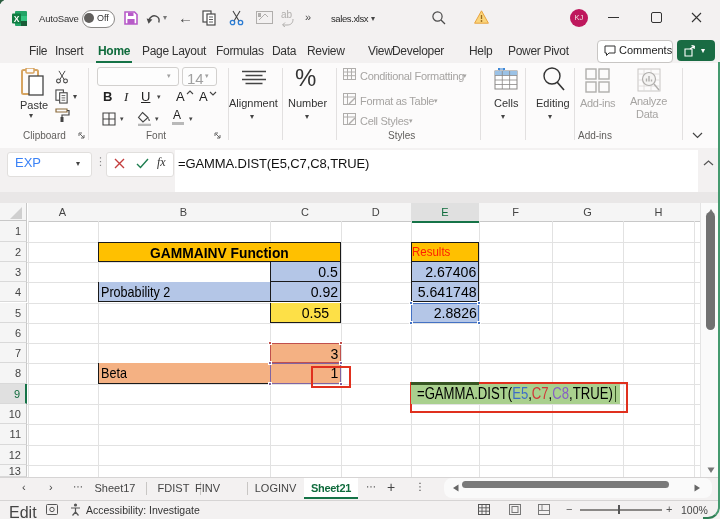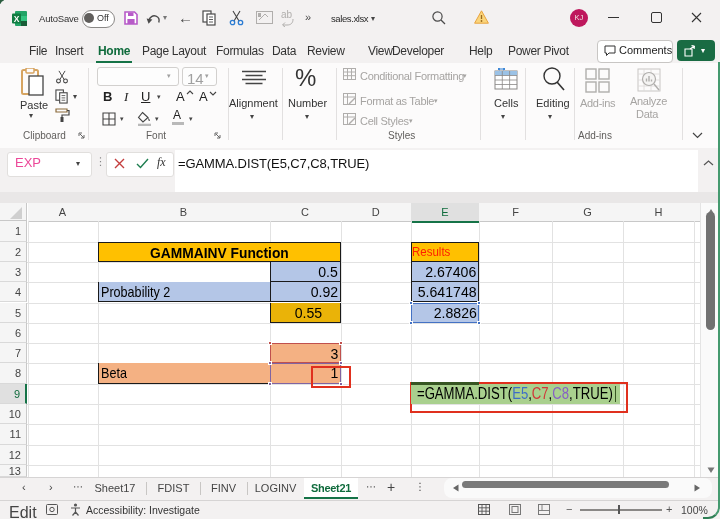--- a/index.html
+++ b/index.html
@@ -288,21 +288,21 @@
     <path d="M17 16 L22 22" stroke="#b0aeac" stroke-width="1.4"></path>
   </svg>
   <div class="abs rlbl gray" style="left:630px;top:95px;">Analyze</div>
   <div class="abs rlbl gray" style="left:636px;top:108px;">Data</div>
   <svg class="abs" style="left:692px;top:132px;" width="11" height="7" viewBox="0 0 11 7">
       <path d="M1 1 L5.5 5.5 L10 1" fill="none" stroke="#444" stroke-width="1.2"></path>
     </svg>
 
   <div class="abs fbar"></div>
   <div class="abs" style="left:7px;top:152px;width:83px;height:23px;background:#fff;border:1px solid #e1dfdd;border-radius:3px;"></div>
-  <div class="abs" style="left:15px;top:155px;font-size:13px;color:#ec4899;">EXP</div>
+  <div class="abs" style="left:15px;top:155px;font-size:13px;color:#3b82f6;">EXP</div>
   <div class="abs" style="left:76px;top:159px;font-size:8px;color:#444;">▾</div>
   <div class="abs" style="left:95px;top:155px;font-size:11px;color:#888;letter-spacing:0;">⋮</div>
   <div class="abs" style="left:106px;top:152px;width:66px;height:23px;background:#fff;border:1px solid #e1dfdd;border-radius:3px;"></div>
   <svg class="abs" style="left:114px;top:158px;" width="11" height="11" viewBox="0 0 11 11">
     <path d="M1 1 L10 10 M10 1 L1 10" stroke="#c43e3e" stroke-width="1.4"></path>
   </svg>
   <svg class="abs" style="left:136px;top:158px;" width="13" height="11" viewBox="0 0 13 11">
     <path d="M1 6 L4.5 9.5 L12 1" fill="none" stroke="#1d7d4f" stroke-width="1.4"></path>
   </svg>
   <div class="abs" style="left:157px;top:155px;font-size:12px;font-style:italic;font-family:'Liberation Serif',serif;color:#333;"><i>f</i>x</div>
@@ -359,21 +359,21 @@
       <div class="hline" style="left:27px;top:160.4px;width:673px;"></div>
       <div class="hline" style="left:27px;top:180.70000000000002px;width:673px;"></div>
       <div class="hline" style="left:27px;top:201.00000000000003px;width:673px;"></div>
       <div class="hline" style="left:27px;top:221.3px;width:673px;"></div>
       <div class="hline" style="left:27px;top:241.60000000000002px;width:673px;"></div>
       <div class="hline" style="left:27px;top:261.90000000000003px;width:673px;"></div>
       <div class="cell" style="left:97.5px;top:38.6px;width:243px;height:20.3px;line-height:19.6px;background:#FFC000;border-top:1.2px solid #1a1a1a;border-left:1.2px solid #1a1a1a;border-right:1.2px solid #1a1a1a;border-bottom:1.2px solid #1a1a1a;text-align:center;padding:0 2px;font-weight:bold;"><span style="display:inline-block;transform:scaleX(0.92);transform-origin:50% 50%;">GAMMAINV Function</span></div>
       <div class="cell" style="left:269.5px;top:58.900000000000006px;width:71px;height:20.3px;line-height:19.6px;background:#B4C6E7;border-left:1.2px solid #1a1a1a;border-right:1.2px solid #1a1a1a;border-bottom:1.2px solid #1a1a1a;text-align:right;padding:0 1.5px;"><span style="display:inline-block;transform:scaleX(0.94);transform-origin:100% 50%;">0.5</span></div>
       <div class="cell" style="left:97.5px;top:79.2px;width:172px;height:20.3px;line-height:19.6px;background:#B4C6E7;border-left:1.2px solid #1a1a1a;border-bottom:1.2px solid #1a1a1a;padding:0 2px;"><span style="display:inline-block;transform:scaleX(0.84);transform-origin:0 50%;">Probability 2</span></div>
       <div class="cell" style="left:269.5px;top:79.2px;width:71px;height:20.3px;line-height:19.6px;background:#B4C6E7;border-left:1.2px solid #1a1a1a;border-right:1.2px solid #1a1a1a;border-bottom:1.2px solid #1a1a1a;text-align:right;padding:0 1.5px;"><span style="display:inline-block;transform:scaleX(0.94);transform-origin:100% 50%;">0.92</span></div>
-      <div class="cell" style="left:269.5px;top:99.5px;width:71px;height:20.3px;line-height:19.6px;background:#eab308;border-left:1.2px solid #1a1a1a;border-right:1.2px solid #1a1a1a;border-bottom:1.2px solid #1a1a1a;text-align:right;padding:0 17px;"><span style="display:inline-block;transform:scaleX(0.94);transform-origin:100% 50%;">0.55</span></div>
+      <div class="cell" style="left:269.5px;top:99.5px;width:71px;height:20.3px;line-height:19.6px;background:#fde047;border-left:1.2px solid #1a1a1a;border-right:1.2px solid #1a1a1a;border-bottom:1.2px solid #1a1a1a;text-align:right;padding:0 10px;"><span style="display:inline-block;transform:scaleX(0.94);transform-origin:100% 50%;">0.55</span></div>
       <div class="cell" style="left:411px;top:38.6px;width:68px;height:20.3px;line-height:19.6px;background:#FFC000;border-top:1.2px solid #1a1a1a;border-left:1.2px solid #1a1a1a;border-right:1.2px solid #1a1a1a;border-bottom:1.2px solid #1a1a1a;padding:0;color:#fe2000;font-size:12.5px;"><span style="display:inline-block;transform:scaleX(0.92);transform-origin:0 50%;">Results</span></div>
       <div class="cell" style="left:411px;top:58.900000000000006px;width:68px;height:20.3px;line-height:19.6px;background:#B4C6E7;border-left:1.2px solid #1a1a1a;border-right:1.2px solid #1a1a1a;border-bottom:1.2px solid #1a1a1a;text-align:right;padding:0 1.5px;"><span style="display:inline-block;transform:scaleX(0.94);transform-origin:100% 50%;">2.67406</span></div>
       <div class="cell" style="left:411px;top:79.2px;width:68px;height:20.3px;line-height:19.6px;background:#B4C6E7;border-left:1.2px solid #1a1a1a;border-right:1.2px solid #1a1a1a;border-bottom:1.2px solid #1a1a1a;text-align:right;padding:0 1.5px;"><span style="display:inline-block;transform:scaleX(0.94);transform-origin:100% 50%;">5.641748</span></div>
       <div class="cell" style="left:411px;top:99.5px;width:68px;height:20.3px;line-height:19.6px;background:#B4C6E7;border-left:1.2px solid #1a1a1a;border-right:1.2px solid #1a1a1a;border-bottom:1.2px solid #1a1a1a;text-align:right;padding:0 1.5px;"><span style="display:inline-block;transform:scaleX(0.94);transform-origin:100% 50%;">2.8826</span></div>
       <div class="cell" style="left:269.5px;top:140.10000000000002px;width:71px;height:20.3px;line-height:19.6px;background:#F4B183;border-top:1.2px solid #1a1a1a;border-left:1.2px solid #1a1a1a;border-right:1.2px solid #1a1a1a;border-bottom:1.2px solid #1a1a1a;text-align:right;padding:0 1.5px;"><span style="display:inline-block;transform:scaleX(0.94);transform-origin:100% 50%;">3</span></div>
       <div class="cell" style="left:97.5px;top:160.4px;width:172px;height:20.3px;line-height:19.6px;background:#F4B183;border-left:1.2px solid #1a1a1a;border-bottom:1.2px solid #1a1a1a;padding:0 2px;"><span style="display:inline-block;transform:scaleX(0.84);transform-origin:0 50%;">Beta</span></div>
       <div class="cell" style="left:269.5px;top:160.4px;width:71px;height:20.3px;line-height:19.6px;background:#F4B183;border-left:1.2px solid #1a1a1a;border-right:1.2px solid #1a1a1a;border-bottom:1.2px solid #1a1a1a;text-align:right;padding:0 1.5px;"><span style="display:inline-block;transform:scaleX(0.94);transform-origin:100% 50%;">1</span></div>
       <div class="abs" style="left:411px;top:99.5px;width:68px;height:20.299999999999997px;border:1.6px solid #4472c4;box-sizing:border-box;"></div>
       <div class="abs" style="left:409px;top:97.5px;width:4px;height:4px;background:#4472c4;border:0.5px solid #fff;box-sizing:border-box;"></div>
       <div class="abs" style="left:477px;top:97.5px;width:4px;height:4px;background:#4472c4;border:0.5px solid #fff;box-sizing:border-box;"></div>
@@ -406,21 +406,21 @@
     </div>
 
   <div class="abs sheetbar"></div>
   <div class="abs" style="left:22px;top:481px;font-size:11px;color:#444;">‹</div>
   <div class="abs" style="left:49px;top:481px;font-size:11px;color:#444;">›</div>
   <div class="abs" style="left:73px;top:481px;font-size:10px;color:#444;">⋯</div>
   <div class="stab" style="left:85px;width:60px;">Sheet17</div>
   <div class="abs" style="left:146px;top:482px;width:1px;height:13px;background:#c8c6c4;"></div>
   <div class="stab" style="left:147px;width:53px;">FDIST</div>
   <div class="abs" style="left:200px;top:482px;width:1px;height:13px;background:#c8c6c4;"></div>
-  <div class="stab" style="left:201px;width:45px;">FINV</div>
+  <div class="stab" style="left:185px;width:45px;">FINV</div>
   <div class="abs" style="left:247px;top:482px;width:1px;height:13px;background:#c8c6c4;"></div>
   <div class="stab" style="left:248px;width:55px;">LOGINV</div>
   <div class="stab" style="left:304px;width:54px;background:#fff;border-bottom:2px solid #157347;color:#0f6b3c;font-weight:bold;box-sizing:border-box;letter-spacing:-0.3px;">Sheet21</div>
   <div class="abs" style="left:366px;top:481px;font-size:10px;color:#444;">⋯</div>
   <div class="abs" style="left:387px;top:479px;font-size:14px;color:#444;">+</div>
   <div class="abs" style="left:415px;top:481px;font-size:10px;color:#444;">⋮</div>
 
   <div class="abs" style="left:444px;top:478px;width:268px;height:20px;background:#fafafa;border-radius:8px;"></div>
   <svg class="abs" style="left:452px;top:484px;" width="7" height="8" viewBox="0 0 7 8">
       <path d="M6.5 0.5 L1 4 L6.5 7.5 Z" fill="#666"></path>

